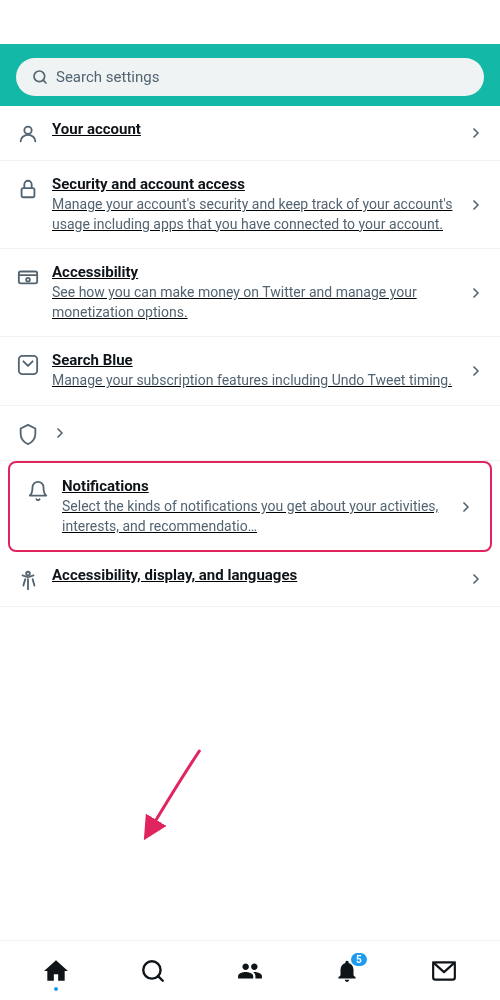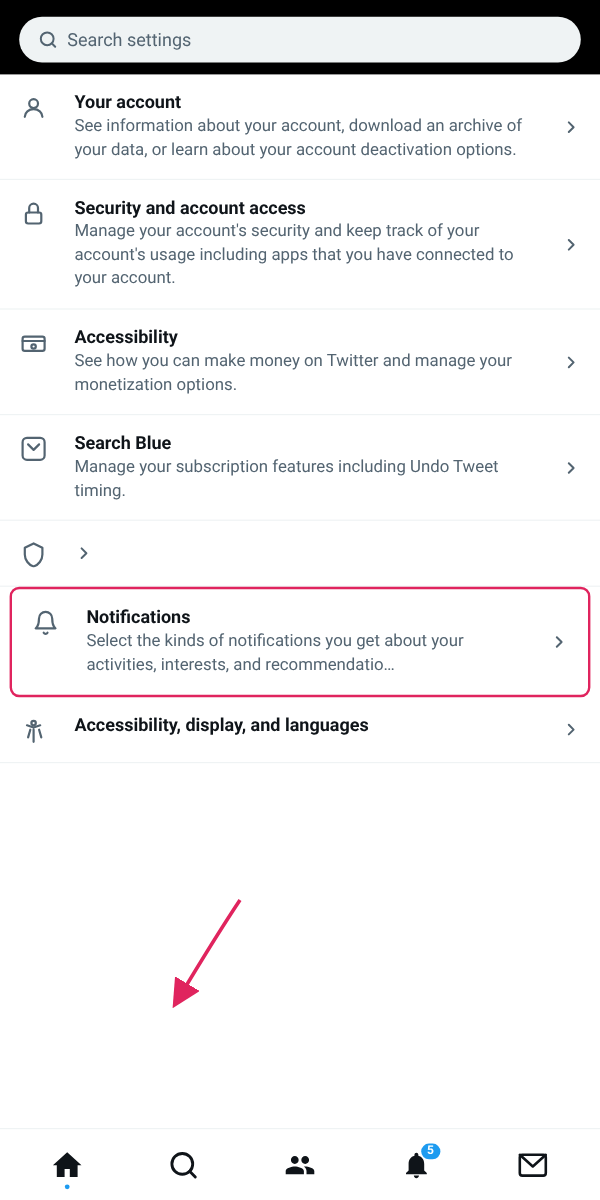--- a/index.html
+++ b/index.html
@@ -8,21 +8,22 @@
       height: 1000px;
       background: #fff;
       font-family: -apple-system, BlinkMacSystemFont, 'Segoe UI', Roboto, Helvetica, Arial, sans-serif;
       overflow: hidden;
       position: relative;
     }
 
     
     .search-bar-container {
       padding: 14px 16px 10px;
-      background: #000000;
+      background: #14b8a6;
+      margin-top: 44px;
     }
     .search-bar {
       background: #eff3f4;
       border-radius: 999px;
       display: flex;
       align-items: center;
       padding: 10px 16px;
       gap: 8px;
     }
     .search-bar-icon {
@@ -38,21 +39,22 @@
     .settings-list {
       padding: 0;
     }
     .settings-item {
       display: flex;
       align-items: flex-start;
       padding: 14px 16px;
       border-bottom: 1px solid #eff3f4;
       cursor: pointer;
       position: relative;
-      gap: 22px;
+      gap: 12px;
+      text-decoration: underline;
     }
     .settings-item.highlighted {
       border: 2px solid #e0245e;
       border-radius: 8px;
       margin: 0 8px;
     }
     .item-icon {
       width: 24px;
       height: 24px;
       flex-shrink: 0;
@@ -162,21 +164,20 @@
 <div class="settings-list" id="settings-list">
     <div class="settings-item">
       <div class="item-icon">
         <svg width="22" height="22" viewBox="0 0 24 24" fill="none" stroke="#536471" stroke-width="2" stroke-linecap="round" stroke-linejoin="round">
           <circle cx="12" cy="8" r="4"></circle>
           <path d="M4 20c0-4 3.6-7 8-7s8 3 8 7"></path>
         </svg>
       </div>
       <div class="item-content">
         <div class="item-title">Your account</div>
-        <div class="item-desc">See information about your account, download an archive of your data, or learn about your account deactivation options.</div>
       </div>
       <div class="item-chevron">
         <svg width="16" height="16" viewBox="0 0 24 24" fill="none" stroke="#536471" stroke-width="2.5" stroke-linecap="round" stroke-linejoin="round">
           <polyline points="9 18 15 12 9 6"></polyline>
         </svg>
       </div>
     </div>
     <div class="settings-item">
       <div class="item-icon">
         <svg width="22" height="22" viewBox="0 0 24 24" fill="none" stroke="#536471" stroke-width="2" stroke-linecap="round" stroke-linejoin="round">

